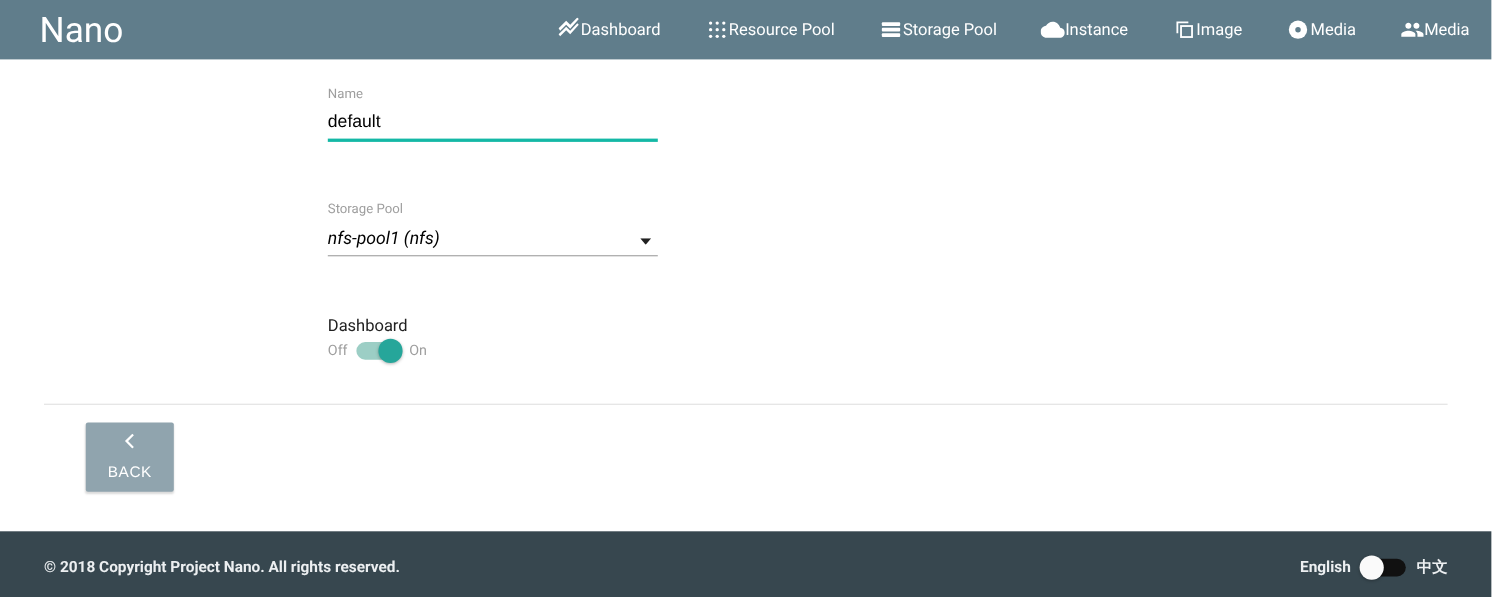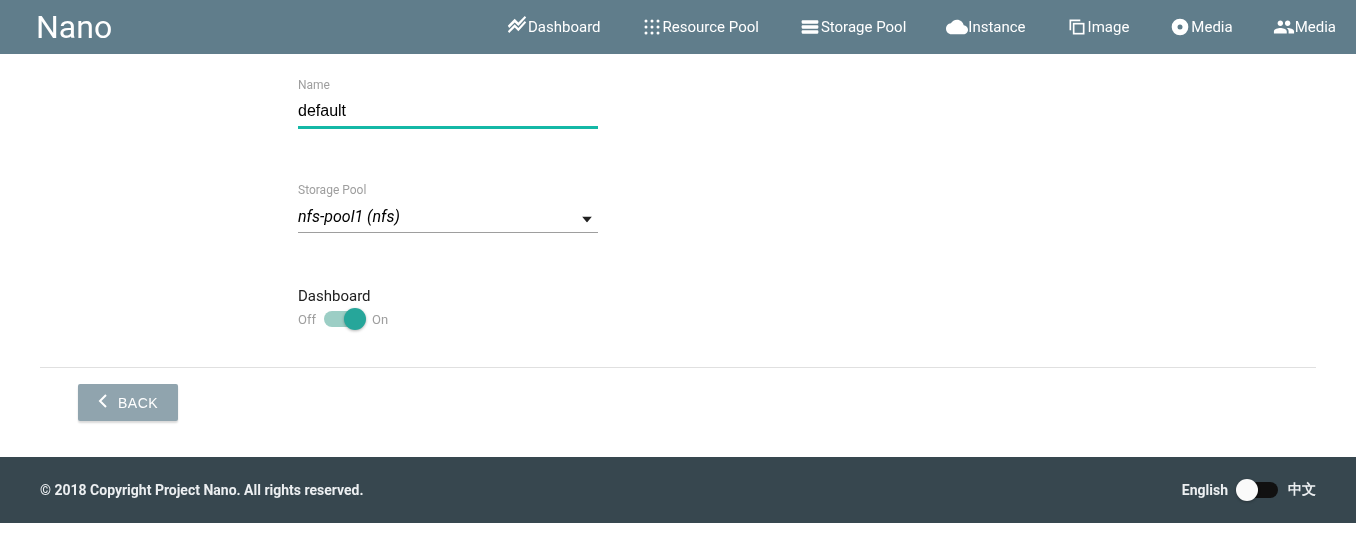--- a/index.html
+++ b/index.html
@@ -91,20 +91,21 @@
       border: none;
       padding: 10px 20px;
       font-size: 14px;
       letter-spacing: 0.5px;
       display: inline-flex;
       align-items: center;
       gap: 10px;
       cursor: pointer;
       border-radius: 2px;
       box-shadow: 0 2px 2px rgba(0,0,0,0.15);
+      flex-direction: column;
     }
     
     .footer {
       background: #37474f;
       color: #eceff1;
       padding: 24px 40px;
       display: flex;
       align-items: center;
       justify-content: space-between;
       font-size: 14px;

